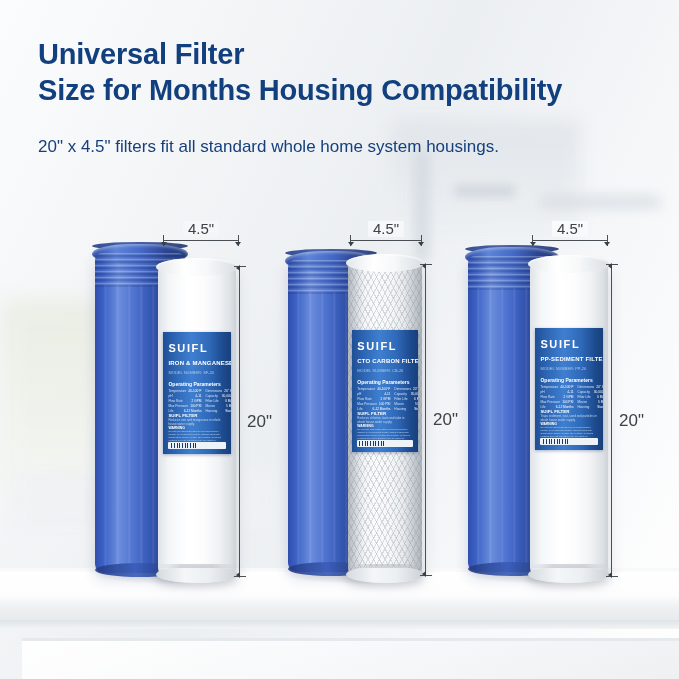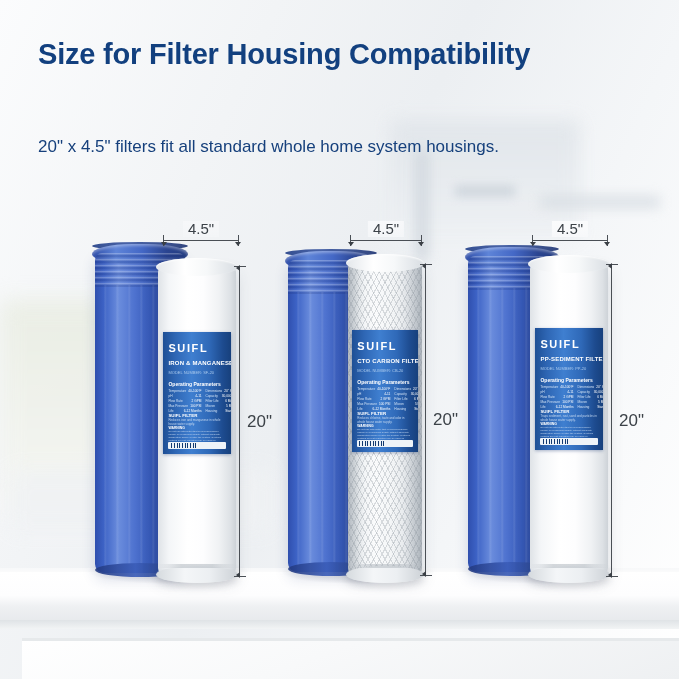--- a/index.html
+++ b/index.html
@@ -280,21 +280,22 @@
 
   <div class="bg"></div>
   <div class="bg-blur-a"></div>
   <div class="bg-blur-b"></div>
   <div class="bg-blur-c"></div>
   <div class="bg-blur-d"></div>
   <div class="bg-blur-e"></div>
   <div class="bg-blur-f"></div>
 
   <div class="headline">
-    <span class="l2">Size for Filter Housing Compatibility</span>
+    <span>Universal Filter</span>
+    <span class="l2">Size for Months Housing Compatibility</span>
   </div>
   <div class="subhead">20" x 4.5" filters fit all standard whole home system housings.</div>
 
   <div class="counter-top"></div>
   <div class="counter"></div>
   <div class="counter-lip"></div>
   <div class="lower-shelf"></div>
   <div class="lower-shelf-edge"></div>
 
   <div class="group" style="left:0;top:0;">

